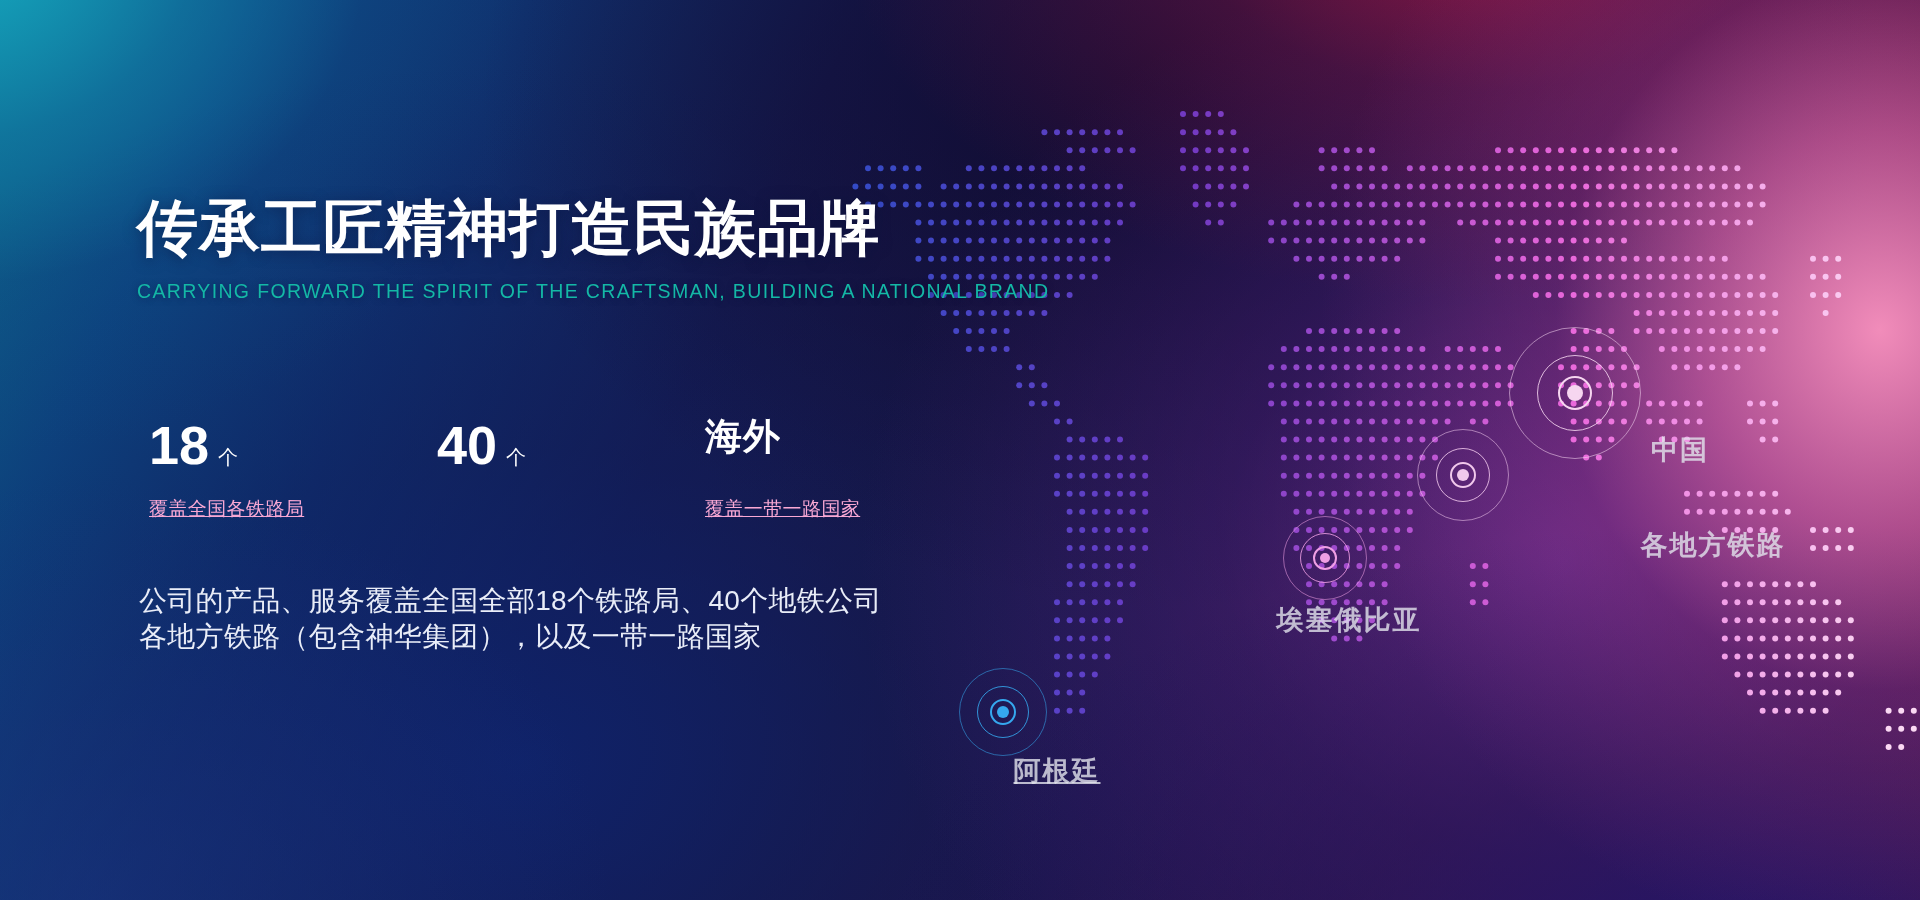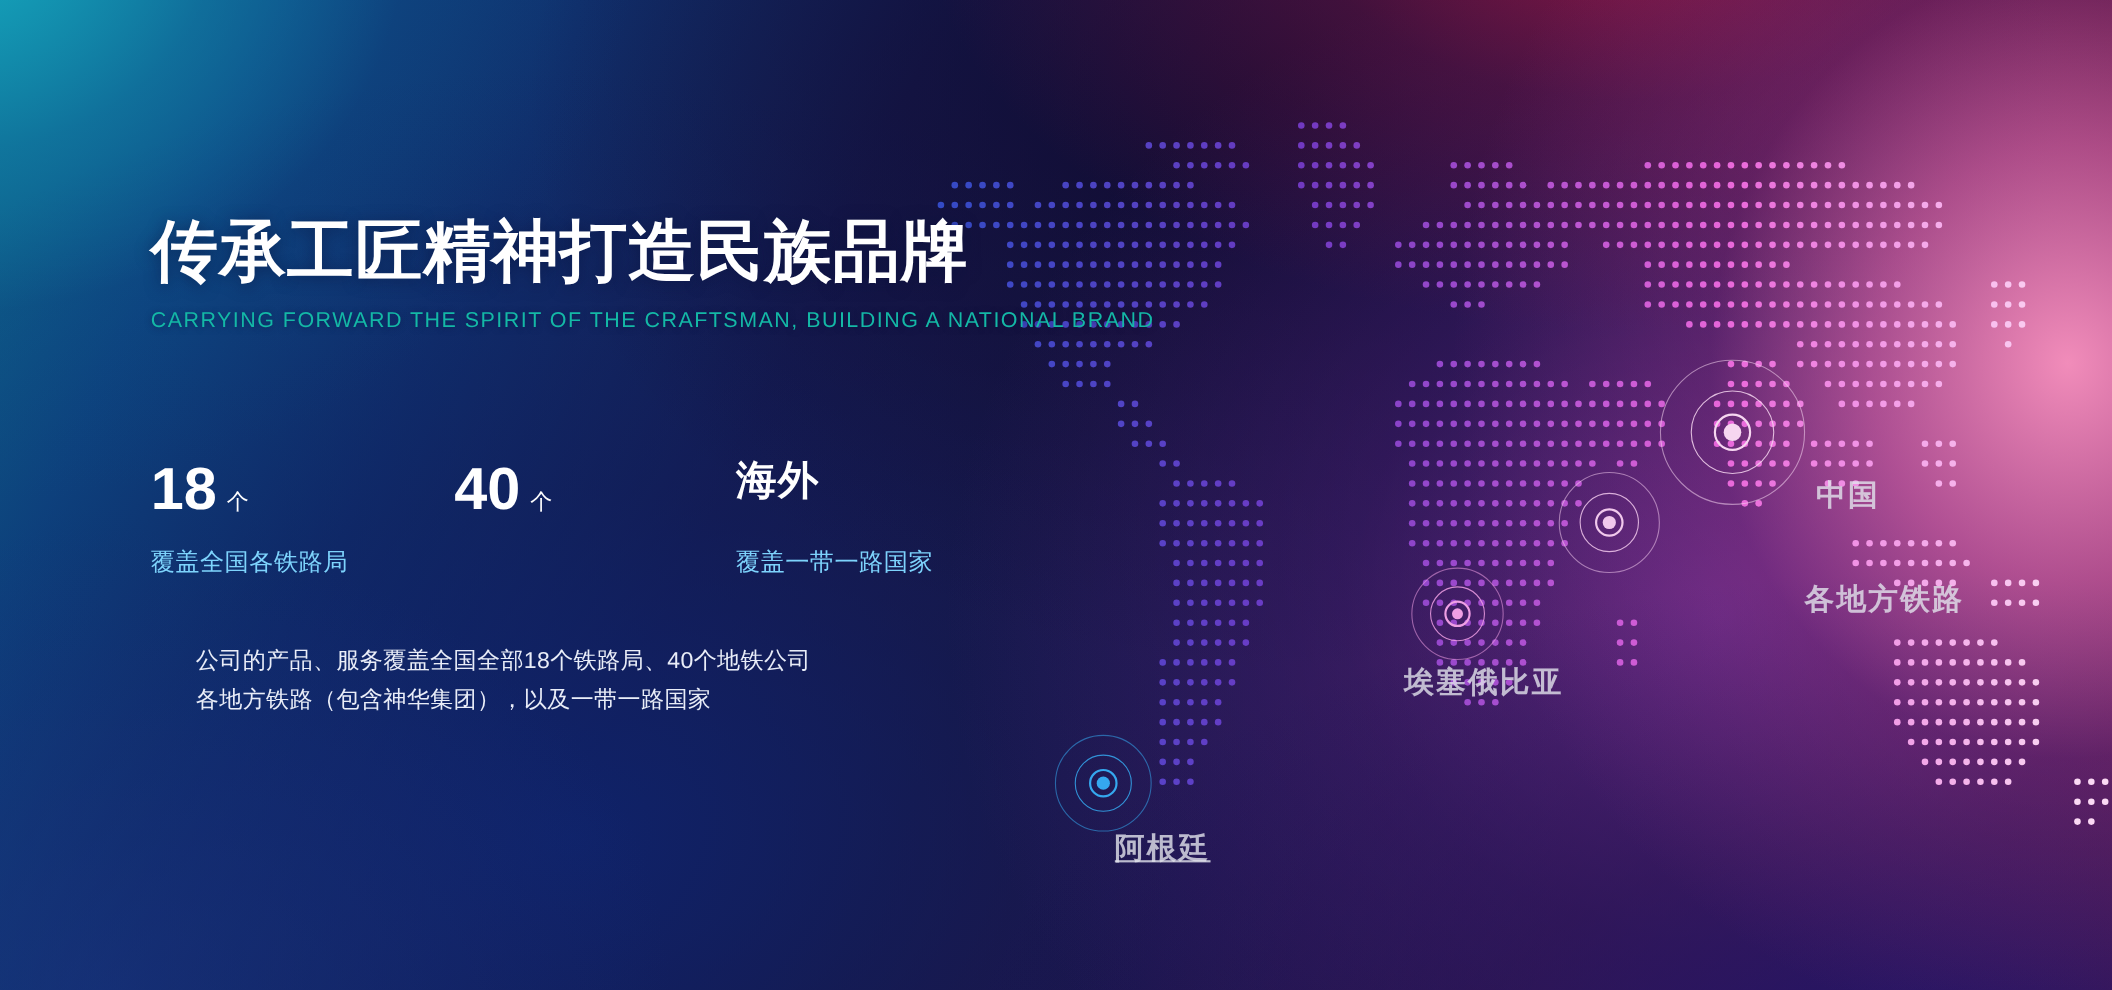--- a/index.html
+++ b/index.html
@@ -119,21 +119,21 @@
     text-shadow: 0 1px 6px rgba(10,18,60,0.5);
   }
 
   .stats {
     position: absolute;
     left: 137px;
     top: 418px;
     display: flex;
     align-items: flex-start;
   }
-  .stat { margin-right: 0; }
+  .stat { margin-right: 0; margin-left: 12px; }
   .stat:nth-child(1) { width: 276px; }
   .stat:nth-child(2) { width: 256px; }
   .stat:nth-child(3) { width: 240px; }
 
   .stat-top {
     display: flex;
     align-items: baseline;
     height: 62px;
   }
   .stat-value {
@@ -146,36 +146,36 @@
   .stat-value.cjk { font-size: 37px; font-weight: 700; letter-spacing: 1px; }
   .stat-unit {
     font-size: 20px;
     color: #ffffff;
     margin-left: 9px;
     line-height: 1;
     font-weight: 400;
   }
   .stat-label {
     margin-top: 16px;
-    font-size: 22px;
-    color: #7dd3fc;
+    font-size: 19px;
+    color: #f9a8d4;
     letter-spacing: 0.4px;
     white-space: nowrap;
+    text-decoration: underline;
   }
 
   .desc {
     position: absolute;
     left: 139px;
     top: 583px;
-    font-size: 21px;
+    font-size: 28px;
     line-height: 36px;
     color: #e9edf8;
     letter-spacing: 0.3px;
     white-space: nowrap;
-    margin-left: 39px;
   }
 
   
   .marker {
     position: absolute;
     transform: translate(-50%, -50%);
     width: 0; height: 0;
   }
   .ring {
     position: absolute;

